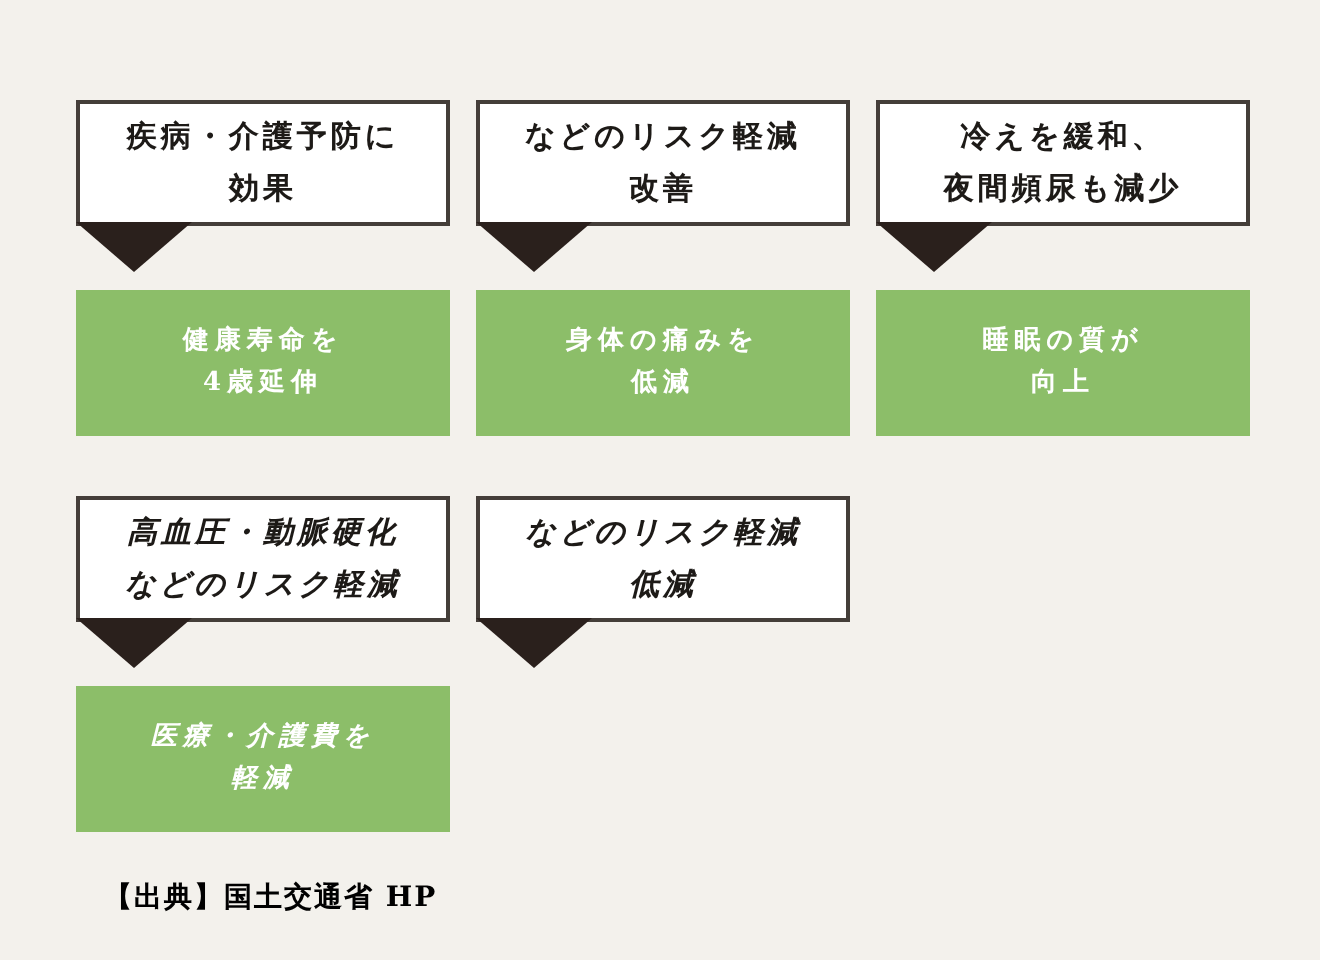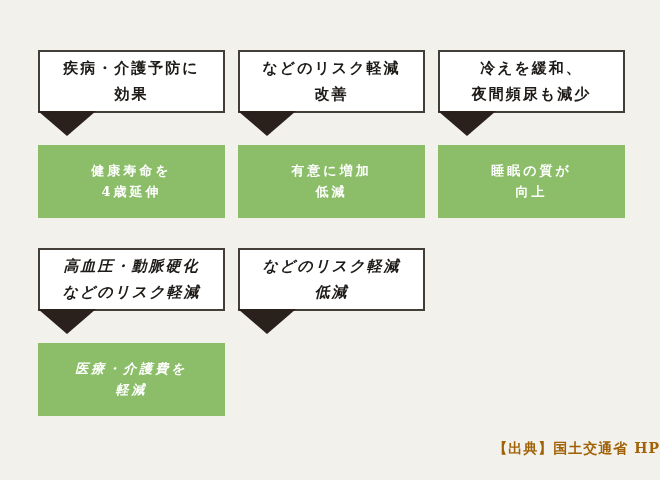--- a/index.html
+++ b/index.html
@@ -76,46 +76,46 @@
     white-space: pre-line;
     font-size: 13px;
     font-weight: bold;
     line-height: 1.58;
     letter-spacing: 3px;
     color: #ffffff;
   }
 
   .source-caption {
     margin-top: 24px;
-    text-align: right;
+    text-align: left;
     padding-left: 52px;
     font-size: 14px;
     font-weight: bold;
     letter-spacing: 1px;
-    color: #a16207;
+    color: #000000;
   }
 </style>
 </head>
 <body>
 
 <div class="diagram">
 
   <div class="flow-row row-1">
     <div class="flow-unit">
       <div class="cause-box">疾病・介護予防に
 効果</div>
       <div class="arrow-down"></div>
       <div class="effect-box">健康寿命を
 4歳延伸</div>
     </div>
     <div class="flow-unit">
       <div class="cause-box">などのリスク軽減
 改善</div>
       <div class="arrow-down"></div>
-      <div class="effect-box">有意に増加
+      <div class="effect-box">身体の痛みを
 低減</div>
     </div>
     <div class="flow-unit">
       <div class="cause-box">冷えを緩和、
 夜間頻尿も減少</div>
       <div class="arrow-down"></div>
       <div class="effect-box">睡眠の質が
 向上</div>
     </div>
   </div>

